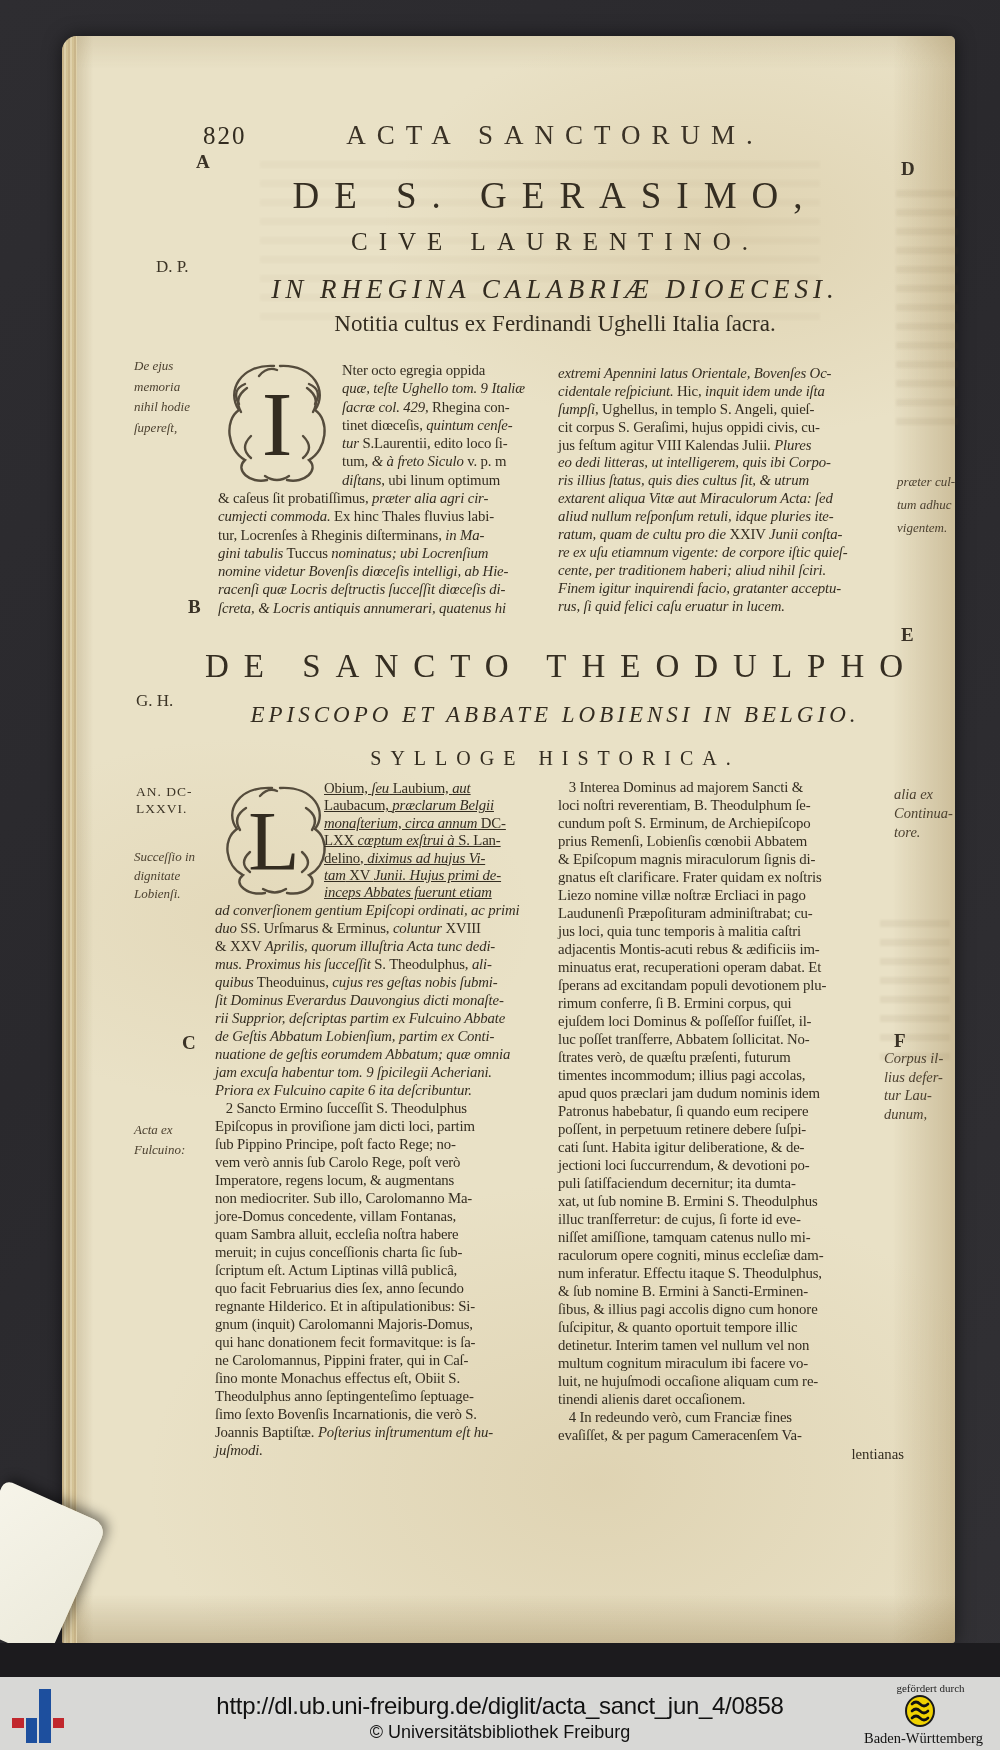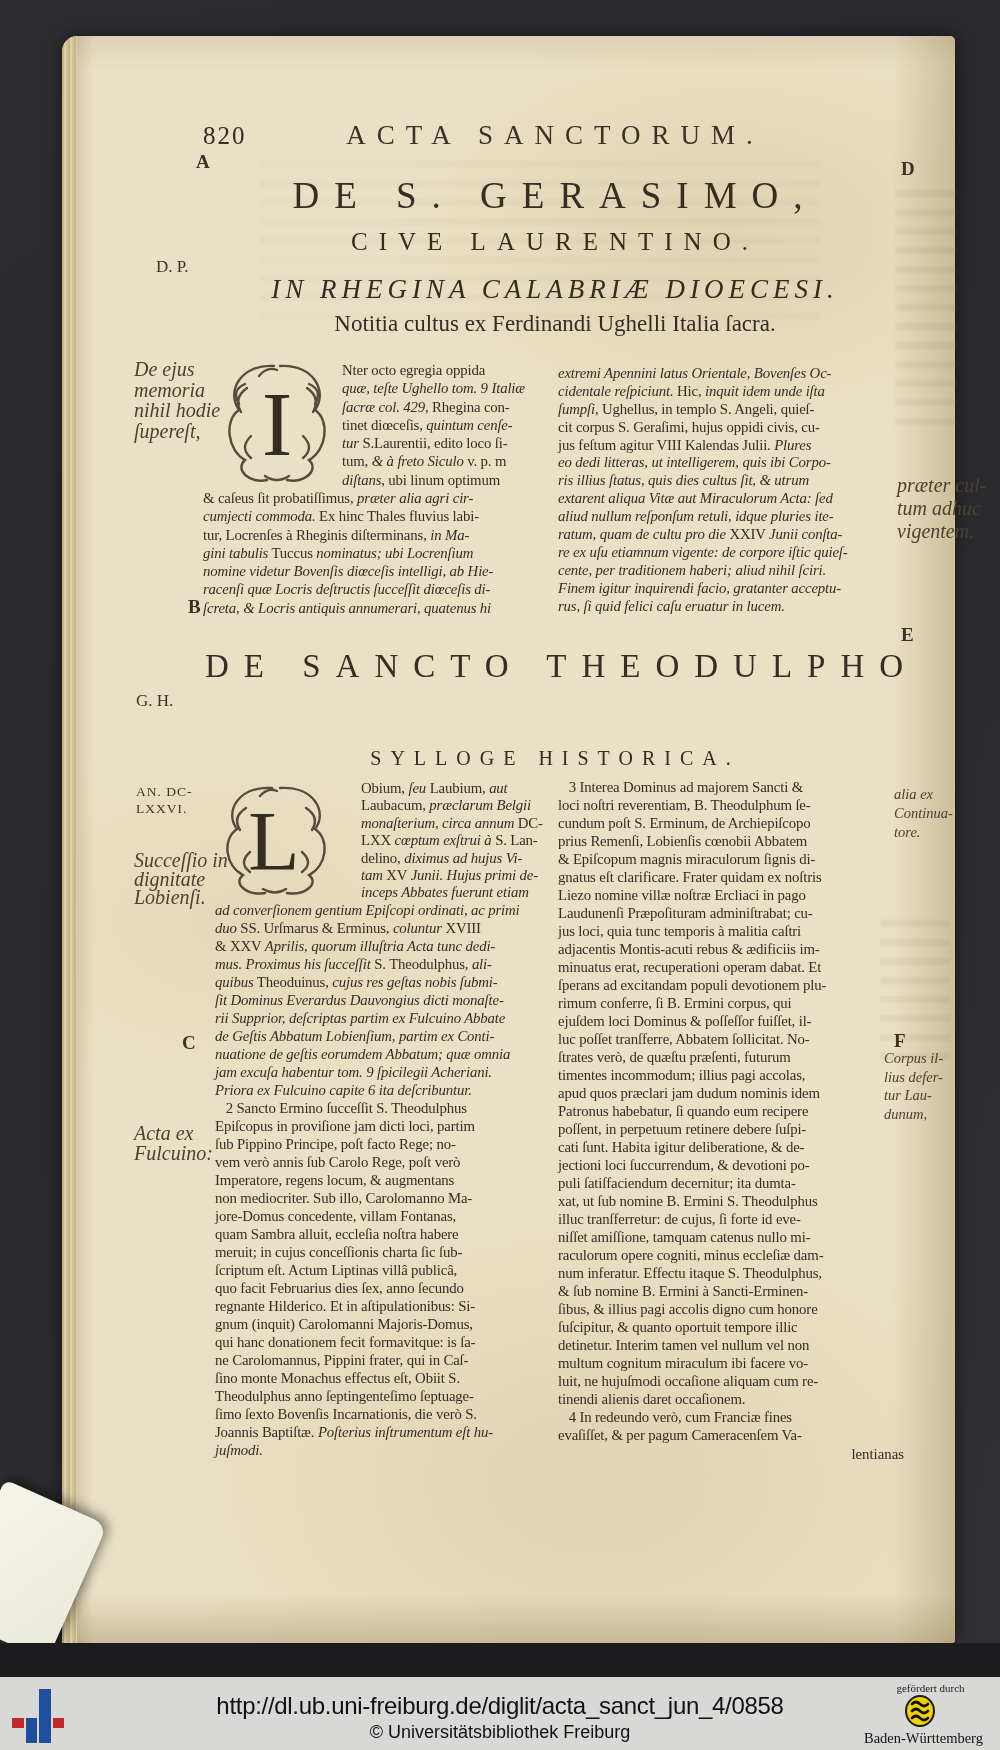--- a/index.html
+++ b/index.html
@@ -38,29 +38,29 @@
   .h-rhegina{top:266px;font-size:27px;font-style:italic;letter-spacing:5px;margin-top:8px;}
   .h-notitia{top:311px;font-size:23px;}
   .h-notitia .line{height:26px;}
   .h-theodulpho{top:648px;font-size:33px;letter-spacing:15px;color:#352e22;}
   .h-episcopo{top:702px;font-size:23px;font-style:italic;letter-spacing:4px;}
   .h-sylloge{top:747px;font-size:20px;letter-spacing:9px;}
   
   .col{position:absolute;font-size:14.8px;letter-spacing:-0.15px;color:#342d21;}
   .col .line,.h-notitia .line,.mnote .line{white-space:pre;}
   .s1n{left:342px;top:362px;width:216px;} .s1n .line{height:18.3px;}
-  .s1w{left:203px;top:490px;width:344px;} .s1w .line{height:18.3px;}
+  .s1w{left:218px;top:490px;width:344px;} .s1w .line{height:18.3px;}
   .s1r{left:558px;top:365px;width:346px;} .s1r .line{height:17.9px;}
-  .s2n{left:361px;top:780px;width:216px;} .s2n .line{height:17.4px;}
+  .s2n{left:324px;top:780px;width:216px;text-decoration:underline;} .s2n .line{height:17.4px;}
   .s2w{left:215px;top:902px;width:344px;} .s2w .line{height:18px;}
   .s2r{left:558px;top:779px;width:346px;} .s2r .line{height:18px;}
   .catchword{position:absolute;left:558px;top:1446px;width:346px;text-align:right;
     font-size:14.8px;}
   
-  .mnote{position:absolute;font-style:italic;font-size:20px;color:#4c4130;}
+  .mnote{position:absolute;font-style:italic;font-size:13px;color:#4c4130;}
   .mnote .line{height:20.5px;}
   .m-de-ejus{left:134px;top:358px;width:80px;}
   .m-praeter{left:897px;top:474px;width:100px;} .m-praeter .line{height:23px;}
   .m-an{left:136px;top:784px;width:75px;font-style:normal;font-size:13.5px;letter-spacing:1px;color:#3c3426;}
   .m-an .line{height:17px;}
   .m-successio{left:134px;top:849px;width:82px;} .m-successio .line{height:18.5px;}
   .m-acta{left:134px;top:1122px;width:84px;} .m-acta .line{height:20px;}
   .m-alia{left:894px;top:786px;width:95px;font-size:14.5px;} .m-alia .line{height:19px;}
   .m-corpus{left:884px;top:1050px;width:105px;font-size:14.5px;} .m-corpus .line{height:18.5px;}
   .mletter{position:absolute;font-size:19px;font-weight:bold;color:#3a3226;}
@@ -182,20 +182,21 @@
       <div class="line"><span></span><i>extarent aliqua Vitæ aut Miraculorum Acta: ſed</i><span></span></div>
       <div class="line"><span></span><i>aliud nullum reſponſum retuli, idque pluries ite-</i><span></span></div>
       <div class="line"><span></span><i>ratum, quam de cultu pro die</i><span> XXIV </span><i>Junii conſta-</i><span></span></div>
       <div class="line"><span></span><i>re ex uſu etiamnum vigente: de corpore iſtic quieſ-</i><span></span></div>
       <div class="line"><span></span><i>cente, per traditionem haberi; aliud nihil ſciri.</i><span></span></div>
       <div class="line"><span></span><i>Finem igitur inquirendi facio, gratanter acceptu-</i><span></span></div>
       <div class="line"><span></span><i>rus, ſi quid felici caſu eruatur in lucem.</i><span></span></div>
     </div>
 
   <div class="center-band h-theodulpho">DE SANCTO THEODULPHO</div>
+  <div class="center-band h-episcopo">EPISCOPO ET ABBATE LOBIENSI IN BELGIO.</div>
   <div class="center-band h-sylloge">SYLLOGE HISTORICA.</div>
 
   <div class="mnote m-an">
       <div class="line"><span>AN. DC-</span></div>
       <div class="line"><span>LXXVI.</span></div>
     </div>
   <div class="mnote m-successio">
       <div class="line"><span>Succeſſio in</span></div>
       <div class="line"><span>dignitate</span></div>
       <div class="line"><span>Lobienſi.</span></div>

